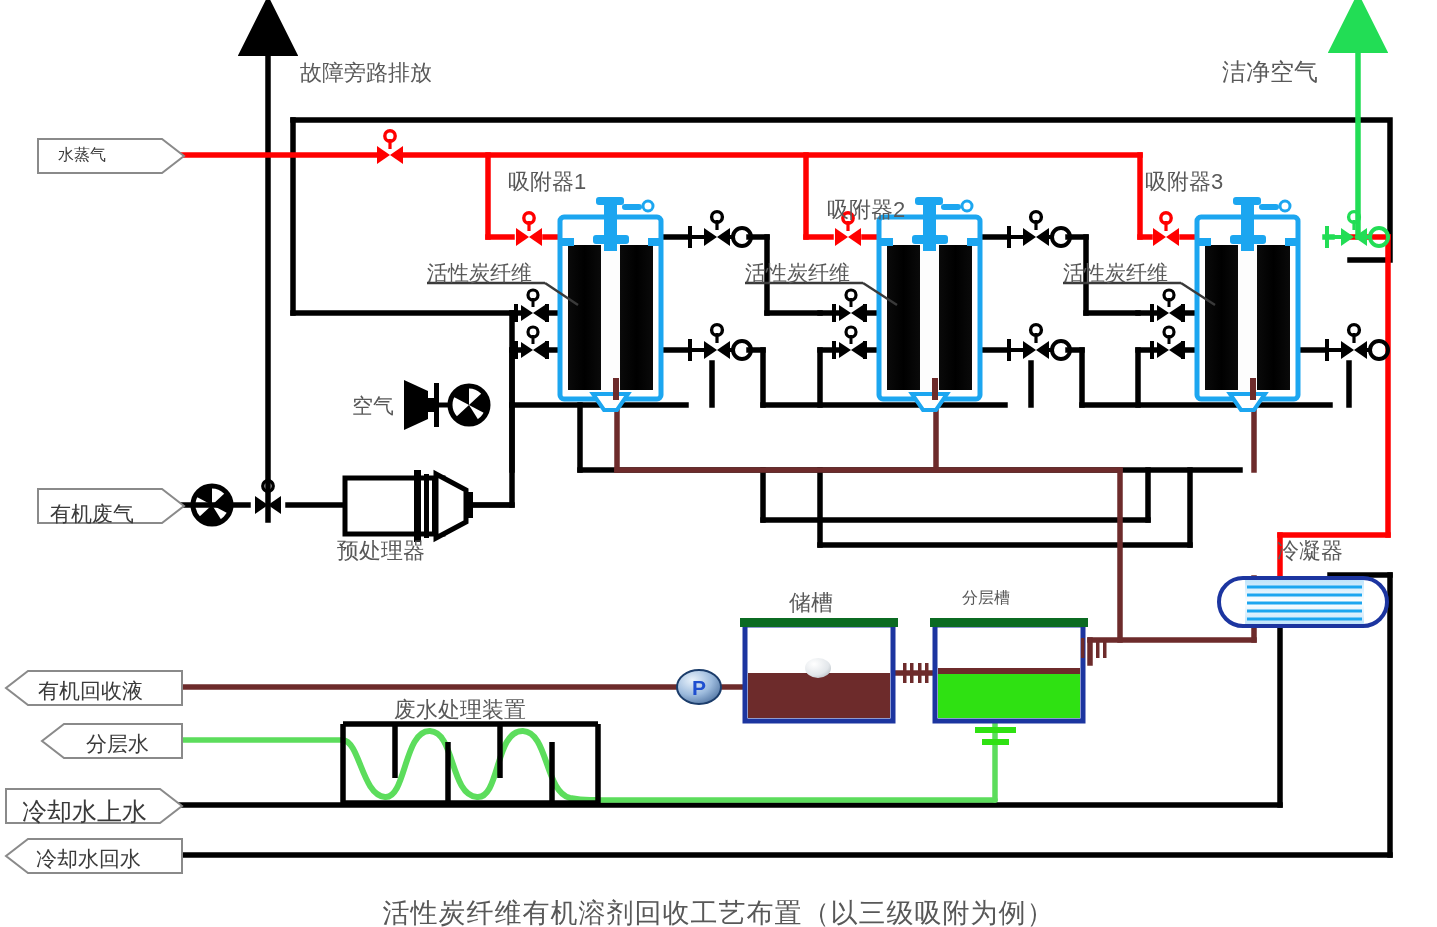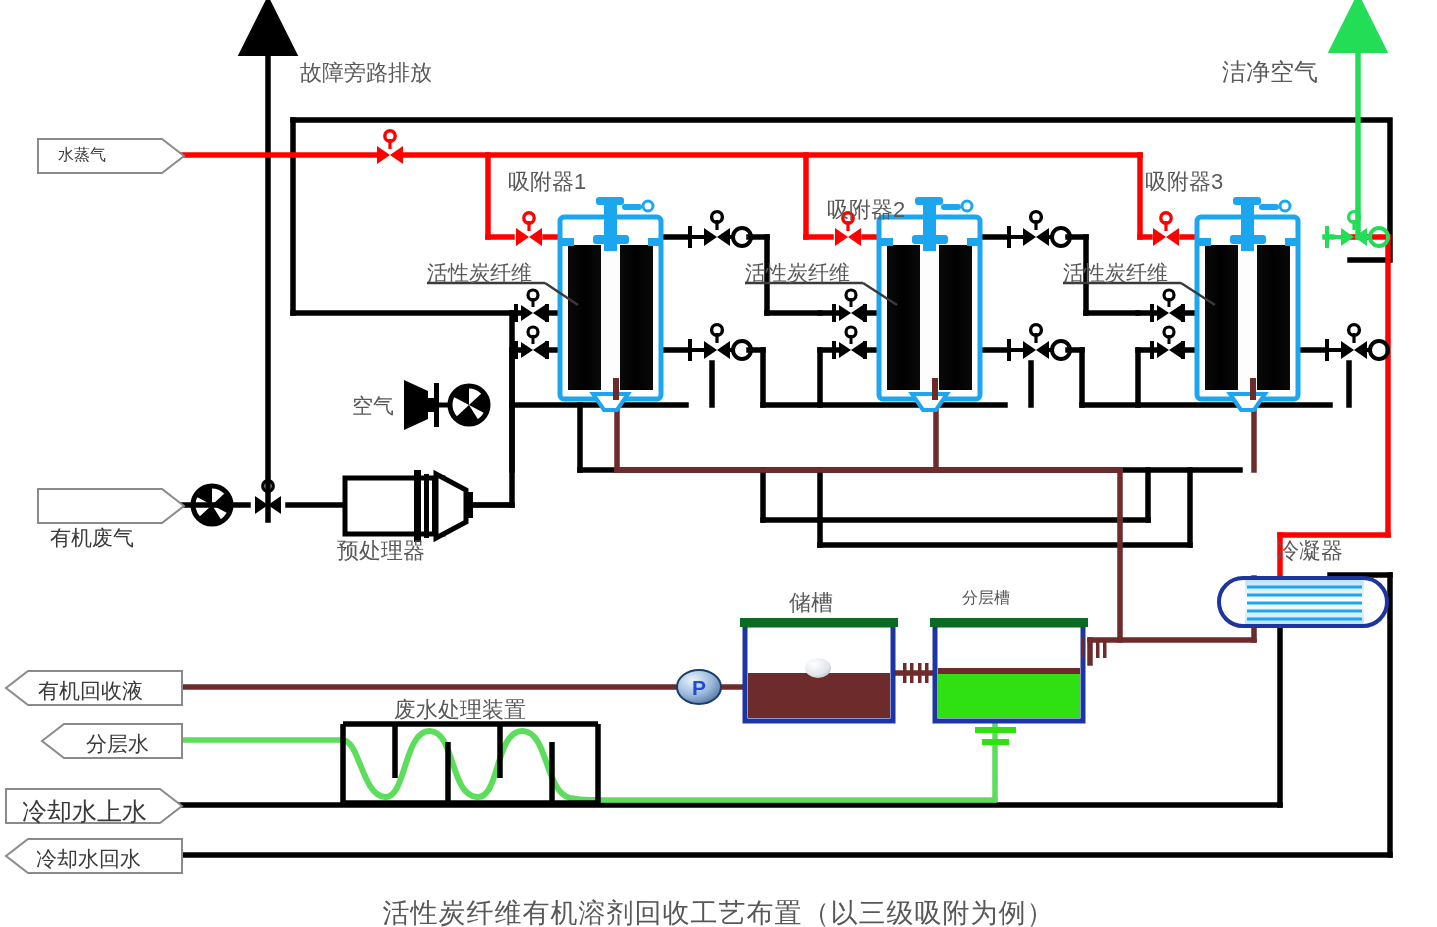--- a/index.html
+++ b/index.html
@@ -388,21 +388,21 @@
 </svg>
 
 <svg class="tag" style="left:36px;top:137px;" width="150" height="38">
   <path d="M2,2 L126,2 L148,19 L126,36 L2,36 z" fill="#fff" stroke="#8a8a8a" stroke-width="2"></path>
 </svg>
 <div class="tagtext" style="left:58px;top:145px;font-size:16px;">水蒸气</div>
 
 <svg class="tag" style="left:36px;top:487px;" width="150" height="38">
   <path d="M2,2 L126,2 L148,19 L126,36 L2,36 z" fill="#fff" stroke="#8a8a8a" stroke-width="2"></path>
 </svg>
-<div class="tagtext" style="left:50px;top:524px;font-size:21px;">有机废气</div>
+<div class="tagtext" style="left:50px;top:500px;font-size:21px;">有机废气</div>
 
 <svg class="tag" style="left:4px;top:669px;" width="180" height="38">
   <path d="M24,2 L178,2 L178,36 L24,36 L2,19 z" fill="#fff" stroke="#8a8a8a" stroke-width="2"></path>
 </svg>
 <div class="tagtext" style="left:38px;top:677px;font-size:21px;">有机回收液</div>
 
 <svg class="tag" style="left:40px;top:722px;" width="144" height="38">
   <path d="M24,2 L142,2 L142,36 L24,36 L2,19 z" fill="#fff" stroke="#8a8a8a" stroke-width="2"></path>
 </svg>
 <div class="tagtext" style="left:86px;top:730px;font-size:21px;">分层水</div>

